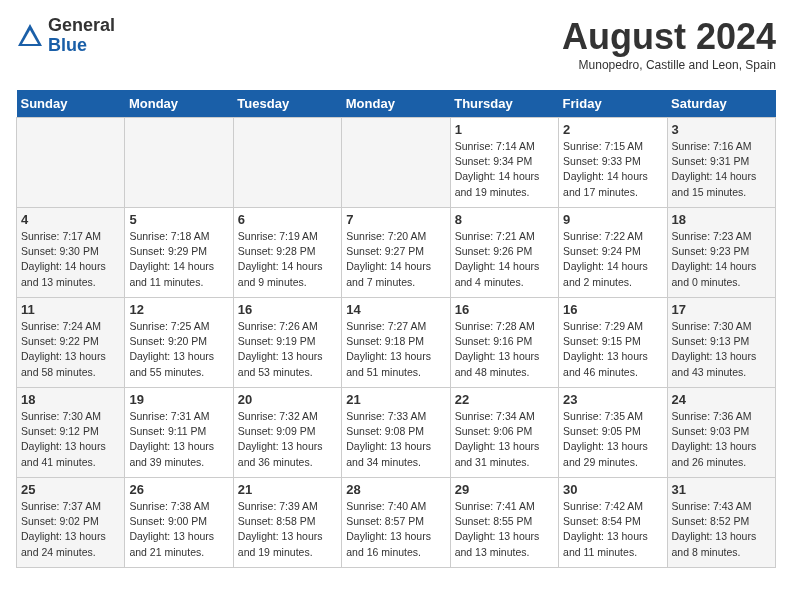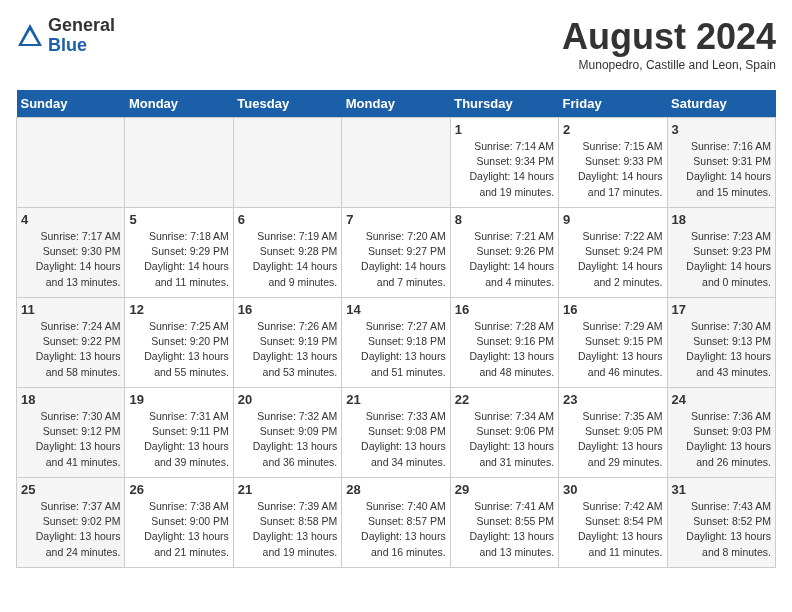--- a/index.html
+++ b/index.html
@@ -83,21 +83,20 @@
       font-size: 13px;
       font-weight: bold;
       color: #333;
       display: block;
       margin-bottom: 2px;
     }
     .day-info {
       color: #333;
       font-size: 10.5px;
       line-height: 1.45;
-      text-align: right;
     }
   </style>
 </head>
 <body>
 
 <div class="header">
   <div class="logo">
     <svg class="logo-icon" viewBox="0 0 28 28">
       <polygon points="14,2 26,24 2,24" fill="#1a5fa8"></polygon>
       <polygon points="14,8 22,22 6,22" fill="white"></polygon>

